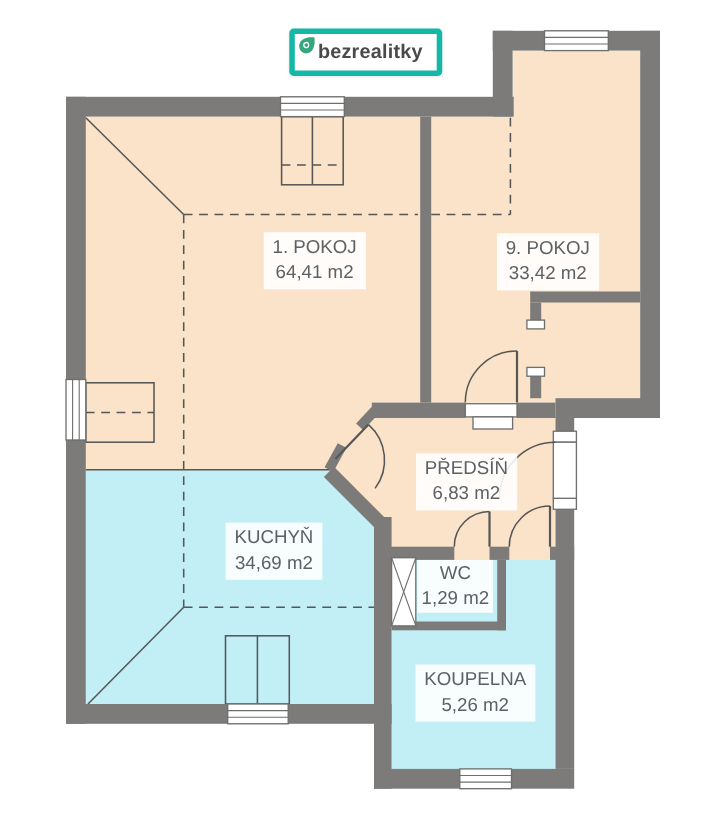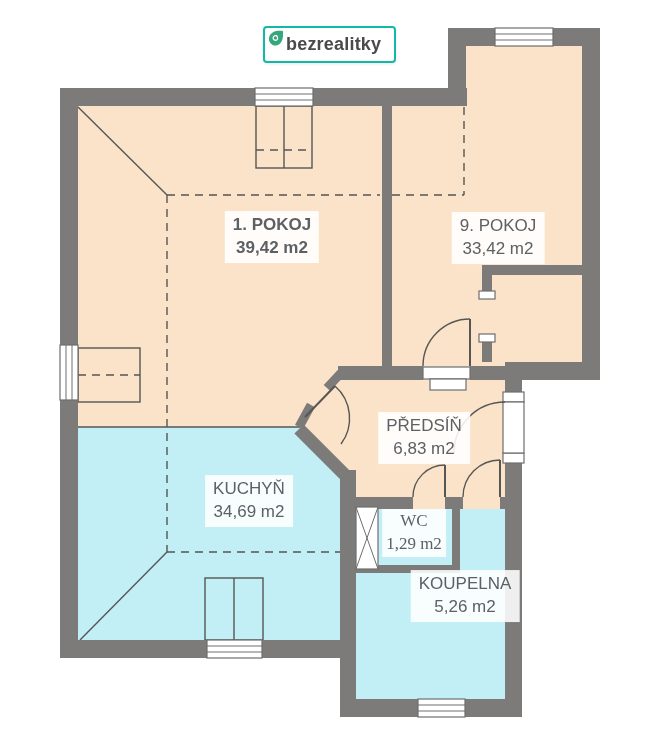--- a/index.html
+++ b/index.html
@@ -17,21 +17,21 @@
   .dash{stroke-dasharray:8 6;}
   .whitebox{fill:#ffffff;stroke:var(--window-line,#6e6e6e);stroke-width:1.2;}
   .winline{stroke:var(--window-line,#6e6e6e);stroke-width:1;}
 
   .room-label{position:absolute;transform:translate(-50%,-50%);
     background:rgba(255,255,255,.88);color:var(--label-text,#5c6166);
     font-size:17px;line-height:1.35;text-align:center;padding:3px 8px;
     white-space:nowrap;}
 
   .logo{position:absolute;left:263px;top:26px;display:flex;align-items:center;gap:8px;
-    background:#fff;border:2px solid #14b8a6;border-radius:4px;padding:6px 13px;
+    background:#fff;border:5px solid #14b8a6;border-radius:4px;padding:6px 13px;
     box-shadow:0 1px 3px rgba(0,0,0,.10);}
   .logo-text{font-weight:bold;font-size:18px;color:var(--logo-text,#4a4a4a);letter-spacing:.2px;}
 </style>
 </head>
 <body>
 
 <div id="canvas">
 
 <svg width="645" height="740" viewBox="0 0 645 740">
 
@@ -179,38 +179,38 @@
 <div class="logo">
   <span style="display:inline-flex;">
     <svg width="21" height="21" viewBox="0 0 24 24">
       <path d="M20.5 3.5 C13 2.5 6.5 4.5 4.8 10.5 C3.4 15.8 7.8 20.6 12.8 20 C18.6 19.2 21.4 13 20.5 3.5 Z" fill="var(--logo-green,#35a77c)"></path>
       <path d="M13.5 8 C10.5 7.5 8.5 9.2 8.6 11.5 C8.7 13.8 10.8 15.2 13 14.6 C15.5 13.9 15.8 10.5 13.5 8 Z M12.9 9.6 C14.2 11 14 12.8 12.7 13.2 C11.5 13.6 10.2 12.7 10.1 11.4 C10 10.1 11.2 9.2 12.9 9.6 Z" fill="#ffffff"></path>
     </svg>
   </span>
   <span class="logo-text">bezrealitky</span>
 </div>
 
-<div class="room-label" style="left:272px;top:237px;font-weight:bold;">
+<div class="room-label" style="left:286px;top:237px;">
   <div>1. POKOJ</div>
-  <div>39,42 m2</div>
+  <div>64,41 m2</div>
 </div>
 <div class="room-label" style="left:498px;top:238px;">
   <div>9. POKOJ</div>
   <div>33,42 m2</div>
 </div>
 <div class="room-label" style="left:424px;top:438px;">
   <div>PŘEDSÍŇ</div>
   <div>6,83 m2</div>
 </div>
 <div class="room-label" style="left:249px;top:501px;text-align:center;">
   <div>KUCHYŇ</div>
   <div>34,69 m2</div>
 </div>
-<div class="room-label" style="left:414px;top:533px;padding:1px 4px;font-family:Liberation Serif, serif;">
+<div class="room-label" style="left:414px;top:533px;padding:1px 4px;">
   <div>WC</div>
   <div>1,29 m2</div>
 </div>
-<div class="room-label" style="left:432px;top:596px;margin-left:33px;">
+<div class="room-label" style="left:432px;top:630px;">
   <div>KOUPELNA</div>
   <div>5,26 m2</div>
 </div>
 
 </div>
 
 </body></html>

